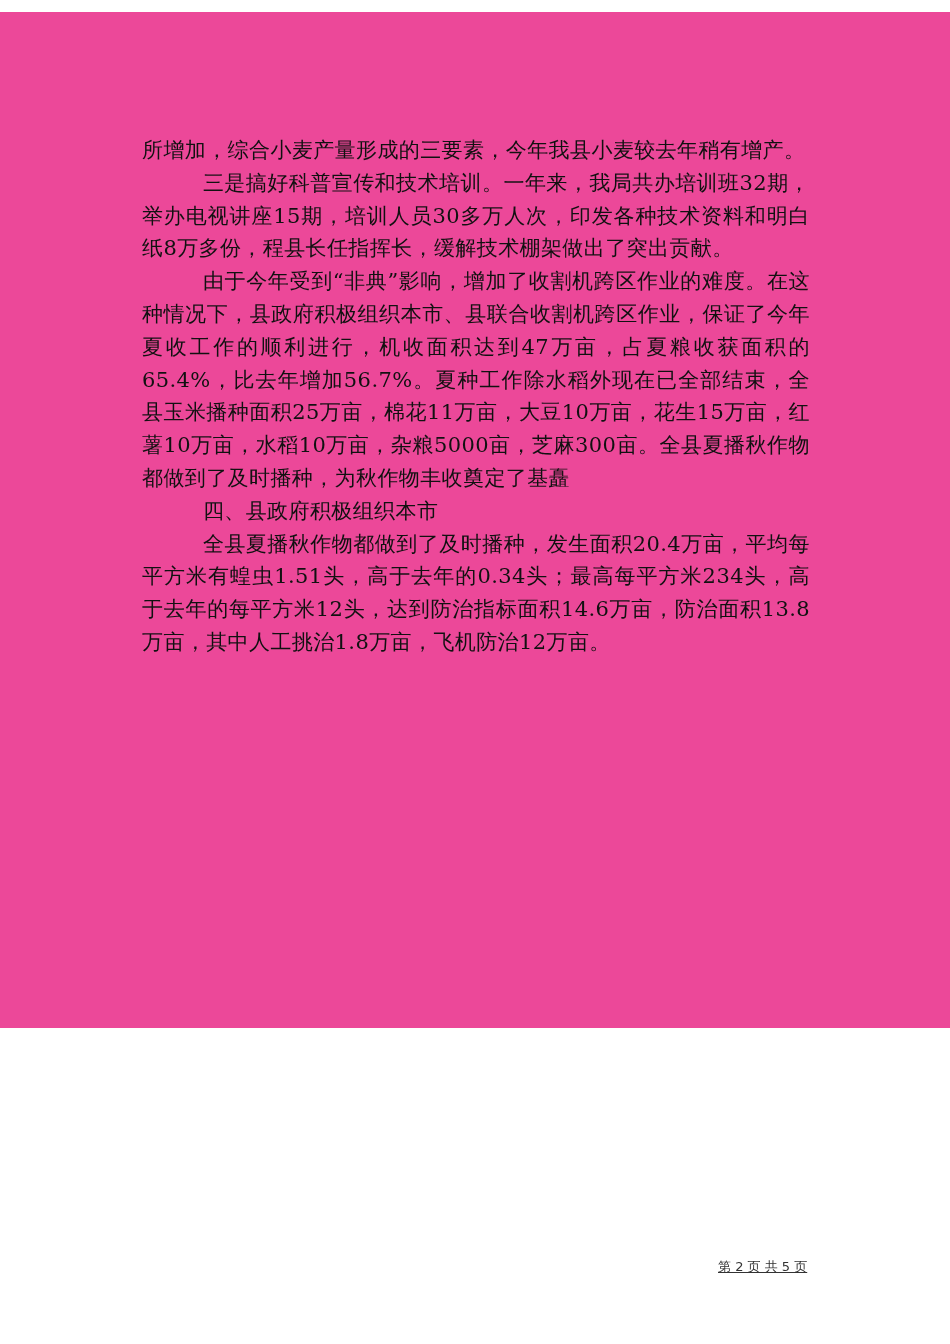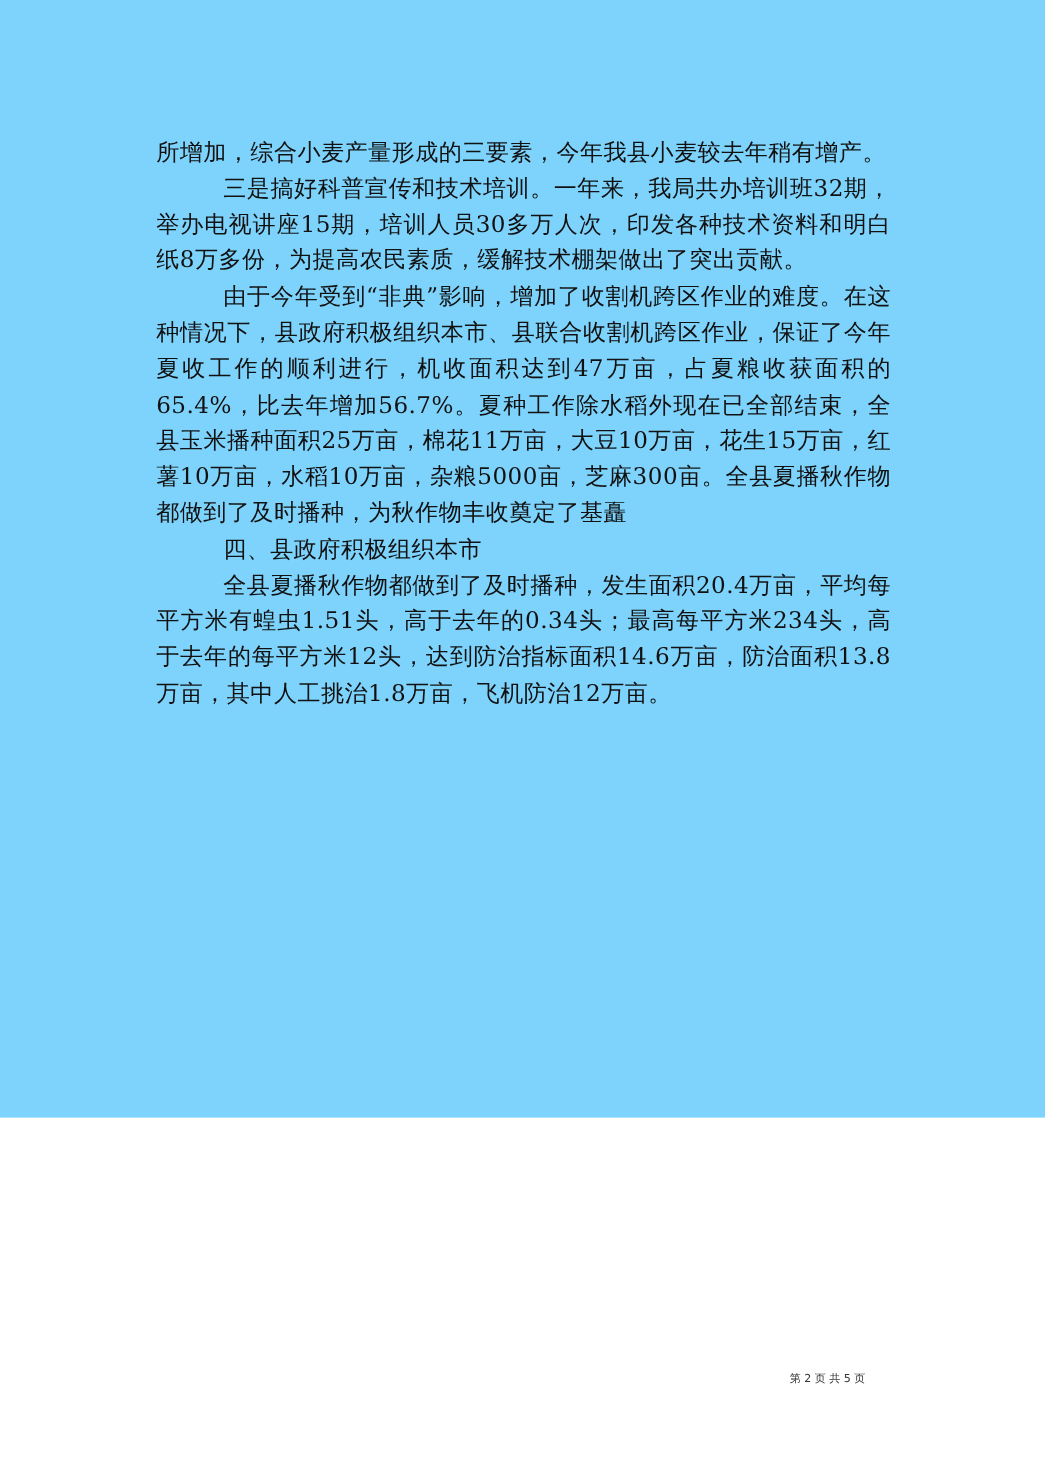--- a/index.html
+++ b/index.html
@@ -1,38 +1,38 @@
 <!DOCTYPE html>
 <html><head>
 <meta charset="utf-8">
 <style>
   html, body { margin: 0; padding: 0; background: #ffffff; }
   body { width: 950px; height: 1344px; position: relative; overflow: hidden; }
   .page {
-    position: absolute; left: 0; top: 0; width: 950px; height: 1016px; background: #7dd3fc;
+    position: absolute; left: 0; top: 12px; width: 950px; height: 1016px; background: #ec4899;
   }
   .content {
     position: absolute; left: 142px; top: 122px; width: 668px;
     font-family: "DejaVu Serif", "Liberation Serif", serif;
     font-size: 21px; line-height: 32.8px; color: #111;
     text-align: justify; letter-spacing: 0.4px;
   }
   .content p { margin: 0; }
   .indent { text-indent: 2.9em; }
   .footer {
     position: absolute; left: 718px; top: 1246px;
     font-family: "DejaVu Sans", "Liberation Sans", sans-serif;
-    font-size: 10px; color: #333; white-space: nowrap;
+    font-size: 13px; color: #333; white-space: nowrap; text-decoration: underline;
   }
 </style>
 </head>
 <body>
 
 <div class="page">
   <div class="content">
     <p>所增加，综合小麦产量形成的三要素，今年我县小麦较去年稍有增产。</p>
-    <p class="indent">三是搞好科普宣传和技术培训。一年来，我局共办培训班32期，举办电视讲座15期，培训人员30多万人次，印发各种技术资料和明白纸8万多份，为提高农民素质，缓解技术棚架做出了突出贡献。</p>
+    <p class="indent">三是搞好科普宣传和技术培训。一年来，我局共办培训班32期，举办电视讲座15期，培训人员30多万人次，印发各种技术资料和明白纸8万多份，程县长任指挥长，缓解技术棚架做出了突出贡献。</p>
     <p class="indent">由于今年受到“非典”影响，增加了收割机跨区作业的难度。在这种情况下，县政府积极组织本市、县联合收割机跨区作业，保证了今年夏收工作的顺利进行，机收面积达到47万亩，占夏粮收获面积的65.4%，比去年增加56.7%。夏种工作除水稻外现在已全部结束，全县玉米播种面积25万亩，棉花11万亩，大豆10万亩，花生15万亩，红薯10万亩，水稻10万亩，杂粮5000亩，芝麻300亩。全县夏播秋作物都做到了及时播种，为秋作物丰收奠定了基矗</p>
     <p class="indent">四、县政府积极组织本市</p>
     <p class="indent">全县夏播秋作物都做到了及时播种，发生面积20.4万亩，平均每平方米有蝗虫1.51头，高于去年的0.34头；最高每平方米234头，高于去年的每平方米12头，达到防治指标面积14.6万亩，防治面积13.8万亩，其中人工挑治1.8万亩，飞机防治12万亩。</p>
   </div>
   <div class="footer">第 2 页 共 5 页</div>
 </div>
 
 </body></html>

